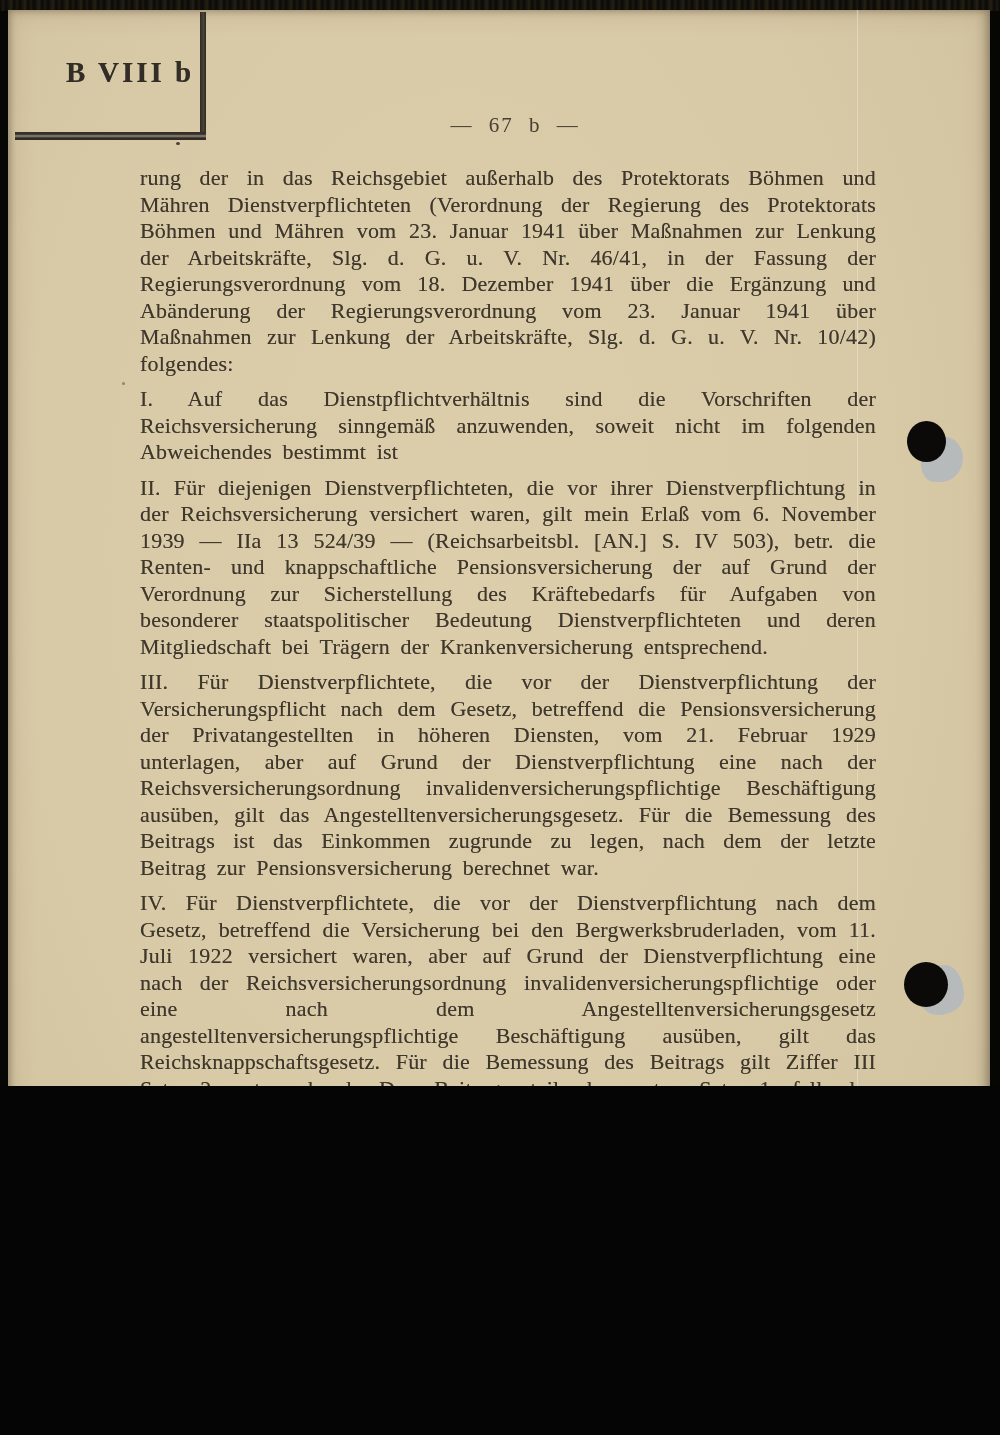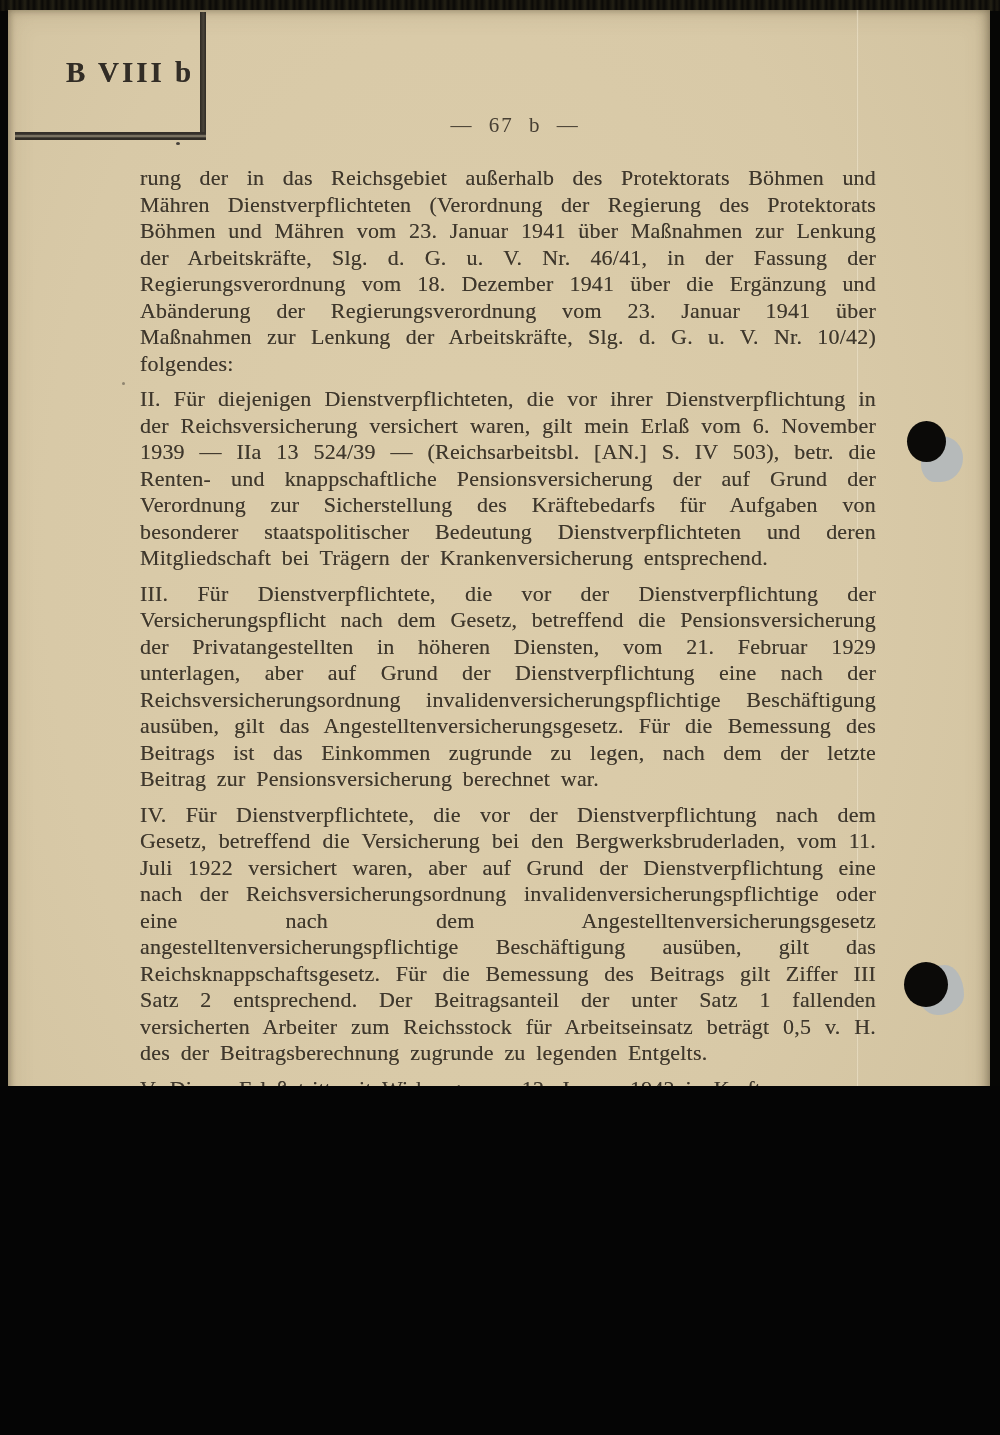--- a/index.html
+++ b/index.html
@@ -86,20 +86,21 @@
     <div class="crease"></div>
 
     <div class="corner-rule-v"></div>
     <div class="corner-rule-h"></div>
     <div class="corner-label">B VIII b</div>
 
     <div class="page-number">— 67 b —</div>
 
     <div class="text-column">
       <p>rung der in das Reichsgebiet außerhalb des Protektorats Böhmen und Mähren Dienstverpflichteten (Verordnung der Regierung des Protektorats Böhmen und Mähren vom 23. Januar 1941 über Maßnahmen zur Lenkung der Arbeitskräfte, Slg. d. G. u. V. Nr. 46/41, in der Fassung der Regierungsverordnung vom 18. Dezember 1941 über die Ergänzung und Abänderung der Regierungsverordnung vom 23. Januar 1941 über Maßnahmen zur Lenkung der Arbeitskräfte, Slg. d. G. u. V. Nr. 10/42) folgendes:</p>
+      <p>I. Auf das Dienstpflichtverhältnis sind die Vorschriften der Reichsversicherung sinngemäß anzuwenden, soweit nicht im folgenden Abweichendes bestimmt ist</p>
       <p>II. Für diejenigen Dienstverpflichteten, die vor ihrer Dienstverpflichtung in der Reichsversicherung versichert waren, gilt mein Erlaß vom 6. November 1939 — IIa 13 524/39 — (Reichsarbeitsbl. [AN.] S. IV 503), betr. die Renten- und knappschaftliche Pensionsversicherung der auf Grund der Verordnung zur Sicherstellung des Kräftebedarfs für Aufgaben von besonderer staatspolitischer Bedeutung Dienstverpflichteten und deren Mitgliedschaft bei Trägern der Krankenversicherung entsprechend.</p>
       <p>III. Für Dienstverpflichtete, die vor der Dienstverpflichtung der Versicherungspflicht nach dem Gesetz, betreffend die Pensionsversicherung der Privatangestellten in höheren Diensten, vom 21. Februar 1929 unterlagen, aber auf Grund der Dienstverpflichtung eine nach der Reichsversicherungsordnung invalidenversicherungspflichtige Beschäftigung ausüben, gilt das Angestelltenversicherungsgesetz. Für die Bemessung des Beitrags ist das Einkommen zugrunde zu legen, nach dem der letzte Beitrag zur Pensionsversicherung berechnet war.</p>
       <p>IV. Für Dienstverpflichtete, die vor der Dienstverpflichtung nach dem Gesetz, betreffend die Versicherung bei den Bergwerksbruderladen, vom 11. Juli 1922 versichert waren, aber auf Grund der Dienstverpflichtung eine nach der Reichsversicherungsordnung invalidenversicherungspflichtige oder eine nach dem Angestelltenversicherungsgesetz angestelltenversicherungspflichtige Beschäftigung ausüben, gilt das Reichsknappschaftsgesetz. Für die Bemessung des Beitrags gilt Ziffer III Satz 2 entsprechend. Der Beitragsanteil der unter Satz 1 fallenden versicherten Arbeiter zum Reichsstock für Arbeitseinsatz beträgt 0,5 v. H. des der Beitragsberechnung zugrunde zu legenden Entgelts.</p>
       <p>V. Dieser Erlaß tritt mit Wirkung vom 12. Januar 1942 in Kraft.</p>
     </div>
 
     <div class="footer-label">1. Nachtrag</div>
 
     <div class="tear tear-top"></div>
     <div class="hole hole-top"></div>

